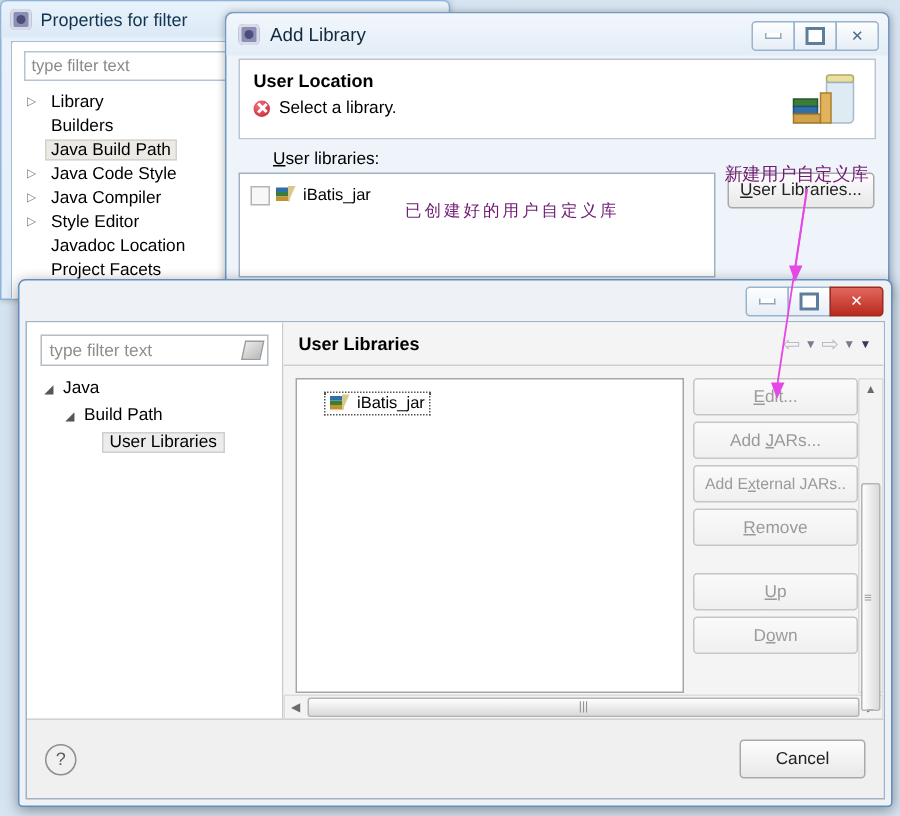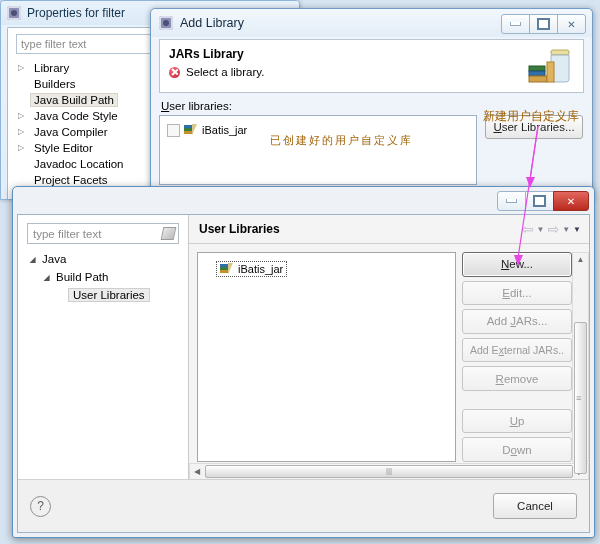--- a/index.html
+++ b/index.html
@@ -83,21 +83,21 @@
   }
   .errdot:before,.errdot:after{
     content:"";position:absolute;left:4.5px;top:1.5px;width:1.5px;height:8px;background:#fff;
   }
   .errdot:before{transform:rotate(45deg);} .errdot:after{transform:rotate(-45deg);}
   .jaricon{margin:4px 10px 0 0;}
   #addlib .content{
     position:absolute;left:8px;top:84px;right:8px;bottom:0;
     background:#eef4fa;
   }
-  .lblrow{padding:7px 0 3px 2px;font-size:11.5px;}
+  .lblrow{padding:7px 0 3px 2px;font-size:11.5px;margin-left:21px;}
   .lblrow u{text-decoration:underline;}
   .listrow{display:flex;gap:8px;}
   .libList{
     width:318px;height:70px;background:#fff;border:1px solid #9eb0c2;
     padding:5px 0 0 0;box-sizing:border-box;
   }
   .libItem{display:flex;align-items:center;gap:4px;padding-left:7px;height:18px;}
   .cbox{width:11px;height:11px;border:1px solid #b5b5b5;background:#f7f7f7;}
   .btn{
     background:linear-gradient(#fdfdfd,#e8e8e8);
@@ -200,21 +200,21 @@
 
   
   .bookicon{width:14px;height:12px;position:relative;flex:0 0 auto;}
   .bookicon i{position:absolute;display:block;}
   .bk1{left:0;top:4px;width:9px;height:3px;background:#3a7d3a;}
   .bk2{left:0;top:7px;width:9px;height:3px;background:#c4922c;}
   .bk3{left:0;top:1px;width:9px;height:3px;background:#2f6fa8;}
   .bkp{left:8px;top:0;width:0;height:0;border-left:5px solid #d8c98a;border-bottom:11px solid transparent;}
 
   
-  .anno{position:absolute;color:#a16207;font-family:Liberation Mono, monospace;white-space:nowrap;}
+  .anno{position:absolute;color:#701a75;font-family:Liberation Mono, monospace;white-space:nowrap;}
   #anno1{left:270px;top:133px;font-size:11px;letter-spacing:2px;}
   #anno2{left:483px;top:108px;font-size:12px;}
   #annoline{position:absolute;left:440px;top:118px;width:120px;height:160px;pointer-events:none;}
 </style>
 </head>
 <body>
 
 <div class="win" id="props">
   <div class="titlebar">
     <span class="appicon">
@@ -275,21 +275,21 @@
         <span class="min"></span>
       </div>
     <div class="wbtn">
         <span class="max"></span>
       </div>
     <div class="wbtn close">✕</div>
   </div>
 
   <div class="headpanel">
     <div class="headtexts">
-      <div class="headtitle">JARs Library</div>
+      <div class="headtitle">User Location</div>
       <div class="headmsg">
         <span class="errdot"></span>
         <span>Select a library.</span>
       </div>
     </div>
     <div class="jaricon">
       <svg width="48" height="44" viewBox="0 0 48 44">
         <rect x="26" y="6" width="18" height="5" rx="2" fill="#e8dfa0" stroke="#b6a85e"></rect>
         <path d="M26 11 h18 v24 a3 3 0 0 1 -3 3 h-12 a3 3 0 0 1 -3 -3 z" fill="#dce9f2" stroke="#9ab3c4" opacity="0.9"></path>
         <rect x="4" y="22" width="16" height="5" fill="#3a7d3a" stroke="#27582a"></rect>
@@ -371,23 +371,20 @@
                   <i class="bk3"></i>
                   <i class="bk1"></i>
                   <i class="bk2"></i>
                   <i class="bkp"></i>
                 </span>
               <span>iBatis_jar</span>
             </div>
           </div>
 
           <div class="btnCol">
-            <div class="btn focus">
-                <span><u>N</u>ew...</span>
-              </div>
             <div class="btn disabled">
                 <span><u>E</u>dit...</span>
               </div>
             <div class="btn disabled">
                 <span>Add <u>J</u>ARs...</span>
               </div>
             <div class="btn disabled" style="font-size:10.5px">
                 <span>Add E<u>x</u>ternal JARs..</span>
               </div>
             <div class="btn disabled">

